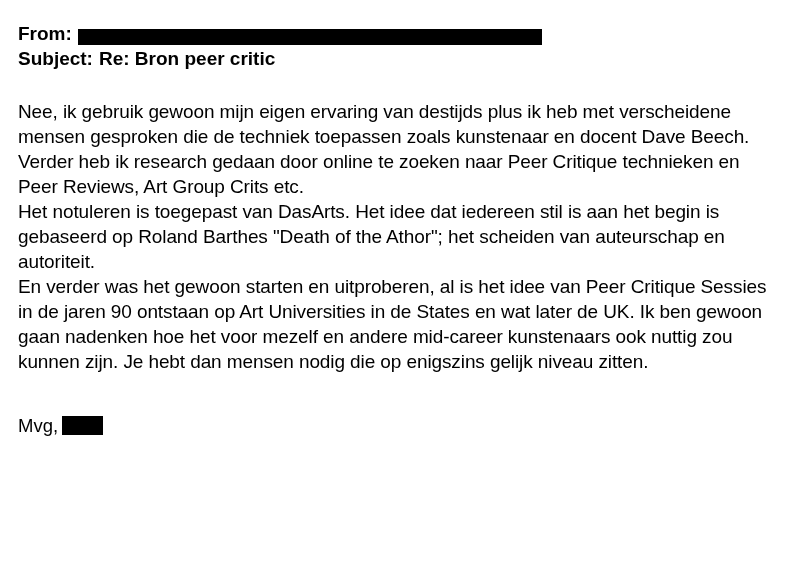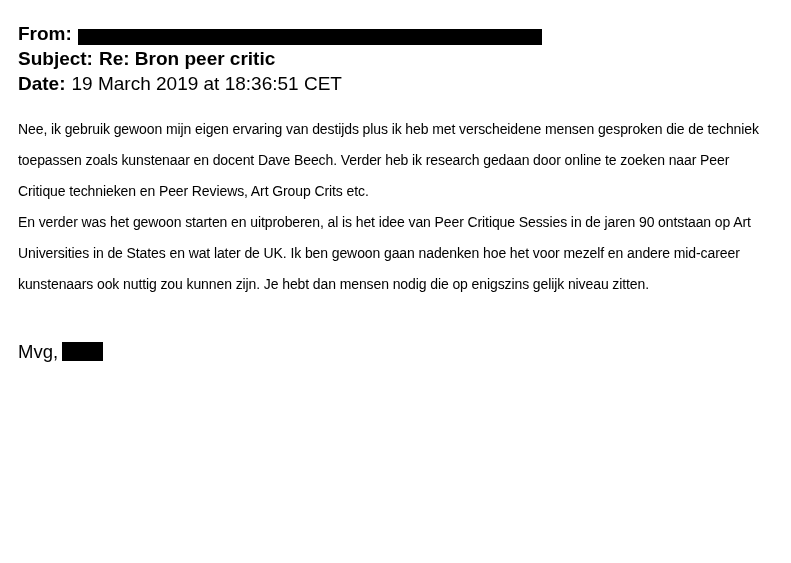--- a/index.html
+++ b/index.html
@@ -50,23 +50,23 @@
   .redaction-from { width: 464px; }
   .redaction-to { width: 486px; }
   .redaction-sign {
     width: 41px;
     height: 19px;
     margin-left: 4px;
     position: relative;
     top: 2px;
   }
   .body-text {
-    margin-top: 19px;
-    font-size: 14px;
-    line-height: 31px;
+    margin-top: 29px;
+    font-size: 19px;
+    line-height: 25px;
     letter-spacing: -0.1px;
   }
   .para {
     margin: 0;
   }
   .sign {
     margin-top: 40px;
     font-size: 18.5px;
     line-height: 23.5px;
     display: flex;
@@ -83,30 +83,27 @@
     <div class="hrow">
       <span class="hlabel">From:</span>
       <span class="redaction redaction-from"></span>
     </div>
 
     <div class="hrow">
       <span class="hlabel">Subject:</span>
       <span class="hvalue">Re: Bron peer critic</span>
     </div>
 
-    <div class="hrow">
-      <span class="hlabel">Date:</span>
-      <span class="hvalue normal">19 March 2019 at 18:36:51 CET</span>
-    </div>
 
 
   </div>
 
   <div class="body-text">
     <p class="para">Nee, ik gebruik gewoon mijn eigen ervaring van destijds plus ik heb met verscheidene mensen gesproken die de techniek toepassen zoals kunstenaar en docent Dave Beech. Verder heb ik research gedaan door online te zoeken naar Peer Critique technieken en Peer Reviews, Art Group Crits etc.</p>
+    <p class="para">Het notuleren is toegepast van DasArts. Het idee dat iedereen stil is aan het begin is gebaseerd op Roland Barthes "Death of the Athor"; het scheiden van auteurschap en autoriteit.</p>
     <p class="para">En verder was het gewoon starten en uitproberen, al is het idee van Peer Critique Sessies in de jaren 90 ontstaan op Art Universities in de States en wat later de UK. Ik ben gewoon gaan nadenken hoe het voor mezelf en andere mid-career kunstenaars ook nuttig zou kunnen zijn. Je hebt dan mensen nodig die op enigszins gelijk niveau zitten.</p>
   </div>
 
   <div class="sign">
     <span>Mvg,</span>
     <span class="redaction redaction-sign"></span>
   </div>
 
 </div>
 

